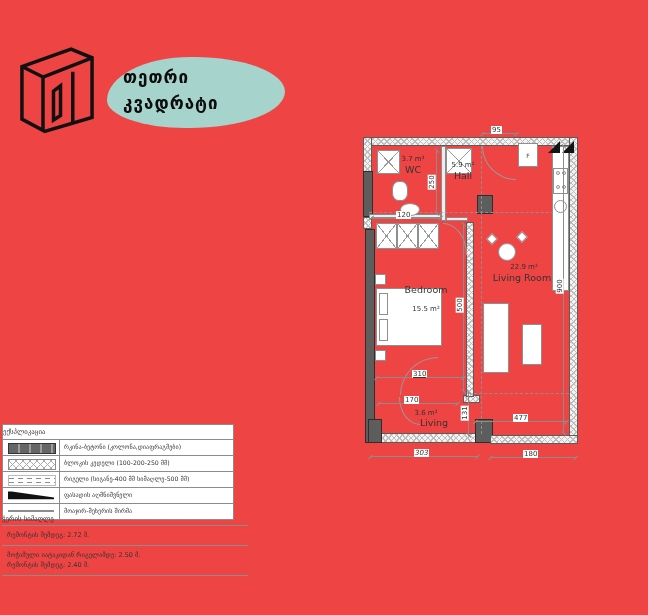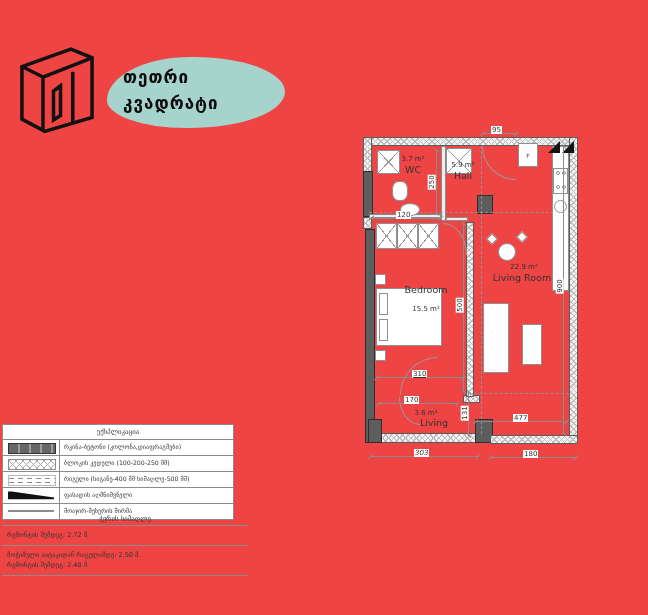--- a/index.html
+++ b/index.html
@@ -42,21 +42,21 @@
   .dv::before{top:0;} .dv::after{bottom:0;}
   .dimlab{font-size:7px;color:#333;background:#fff;padding:0 1px;white-space:nowrap;line-height:8px;}
   .dimlab-v{transform:rotate(-90deg);transform-origin:center;}
 
   .rname{font-size:9.5px;color:#333;text-align:center;white-space:nowrap;}
   .rarea{font-size:7px;color:#333;text-align:center;white-space:nowrap;}
 
   
   .tbl{border:1px solid #8c8c8c;background:#fff;}
   .trow{display:flex;border-top:1px solid #8c8c8c;align-items:stretch;height:15px;}
-  .thead{font-size:6.8px;text-align:center;line-height:14px;height:14px;color:#333;}
+  .thead{font-size:6.8px;text-align:left;line-height:14px;height:14px;color:#333;}
   .symcell{width:56px;border-right:1px solid #8c8c8c;position:relative;flex:none;}
   .lblcell{flex:1;font-size:6.2px;line-height:14px;padding-left:4px;color:#333;white-space:nowrap;overflow:hidden;}
   .sym{position:absolute;left:5px;top:3px;width:46px;height:9px;}
   .sym-concrete{background:#666;border:1px solid #333;
       background-image:repeating-linear-gradient(90deg,transparent 0 9px,#9d9d9d 9px 11px);}
   .sym-block{background:
       repeating-linear-gradient(45deg,#aaa 0 1px,transparent 1px 5px),
       repeating-linear-gradient(135deg,#aaa 0 1px,transparent 1px 5px),#fff;
       border:1px solid #8c8c8c;}
   .sym-beam{border:1px solid #bbb;background-image:

